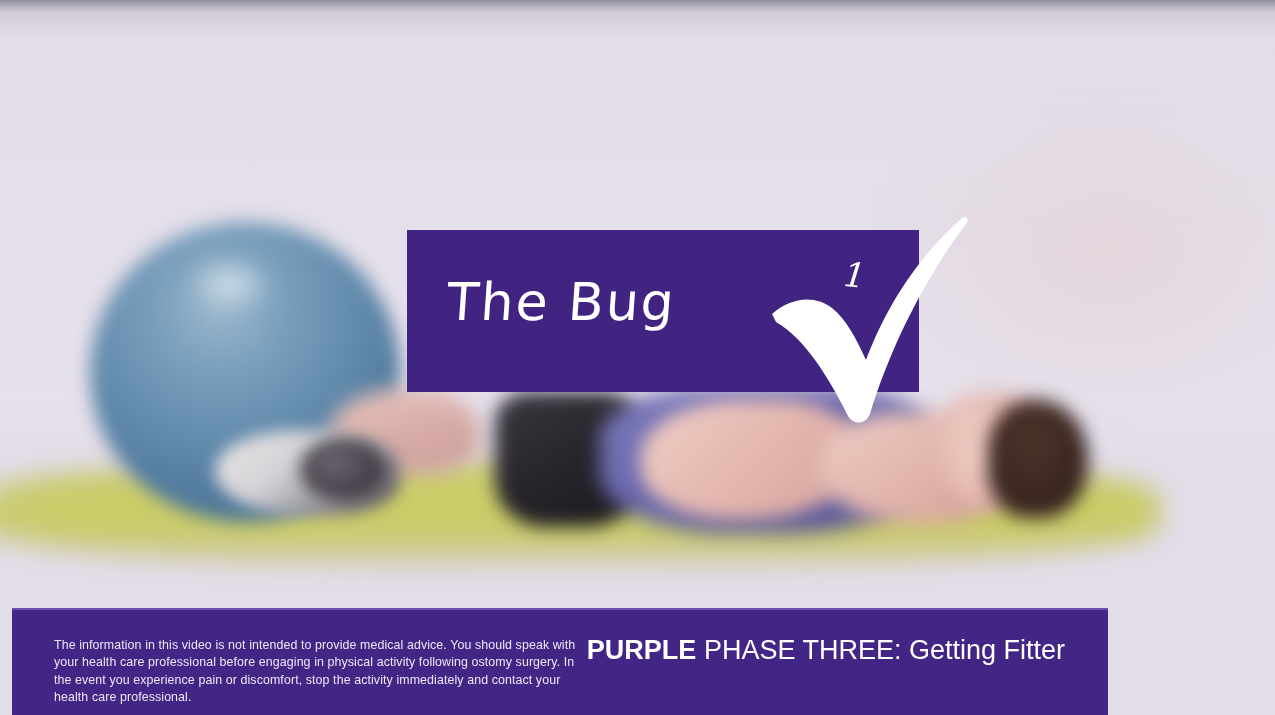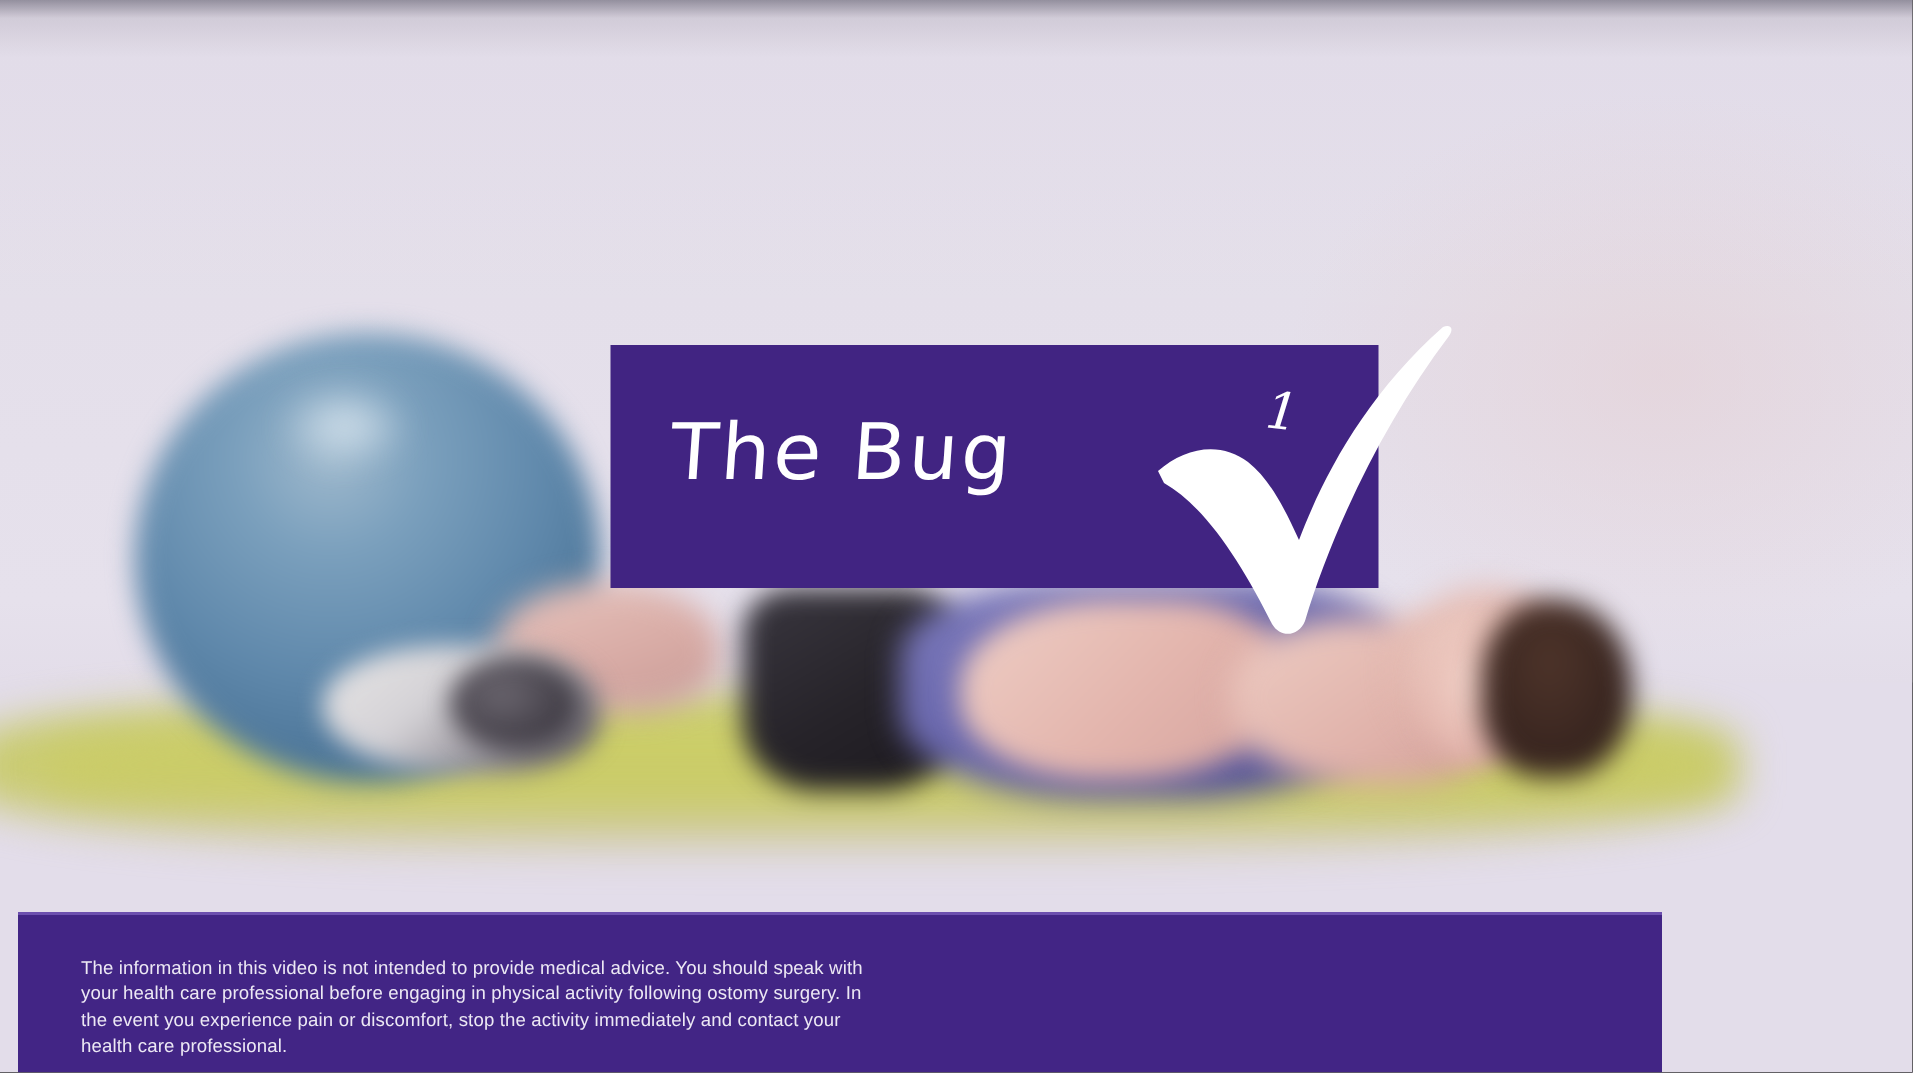--- a/index.html
+++ b/index.html
@@ -286,15 +286,18 @@
                C 96 210, 84 212, 78 202
                C 58 162, 34 124, 6 108
                Z" fill="#ffffff"></path>
     </svg>
     <div class="check-number">1</div>
   </div>
 
   <div class="bottom-bar">
     <div class="disclaimer">The information in this video is not intended to provide medical advice. You should speak with your health care professional before engaging in physical activity following ostomy surgery. In the event you experience pain or discomfort, stop the activity immediately and contact your health care professional.</div>
 
+    <div class="phase-title">
+      <span class="kw">PURPLE</span><span> PHASE THREE: Getting Fitter</span>
+    </div>
   </div>
 
 </div>
 
 </body></html>

